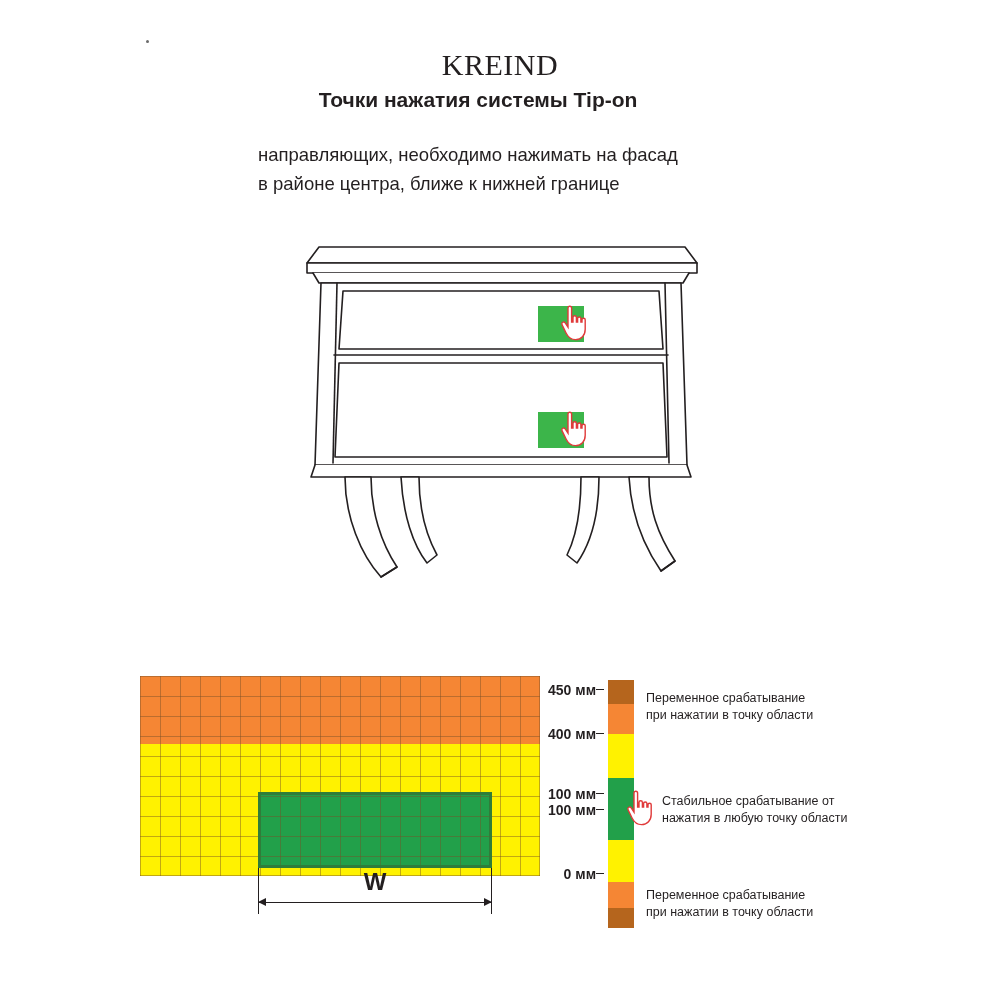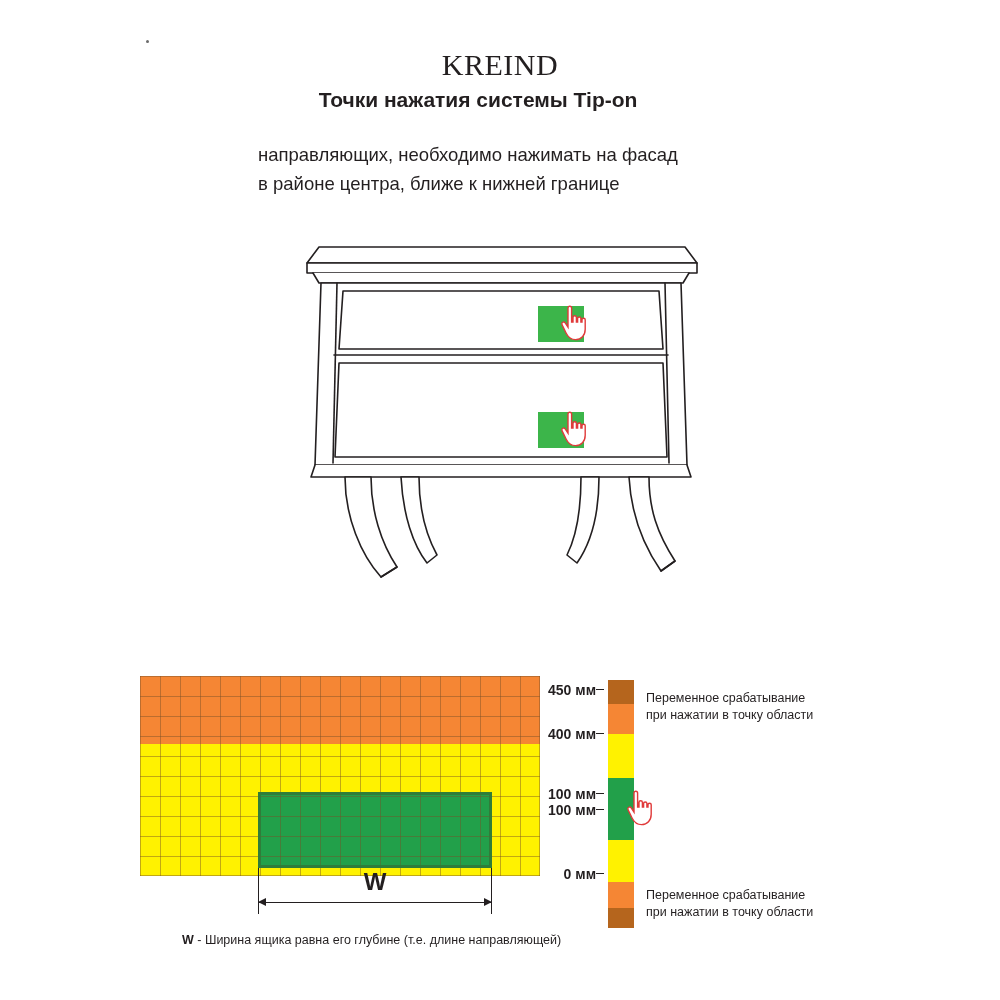--- a/index.html
+++ b/index.html
@@ -335,42 +335,43 @@
 
   <div class="wdim">
     <div class="tick l"></div>
     <div class="tick r"></div>
     <div class="arrowline"></div>
     <div class="ah l"></div>
     <div class="ah r"></div>
     <div class="wlabel">W</div>
   </div>
 
-  <div class="wnote">
-    <b>W</b><span> - Ширина ящика равна его глубине (т.е. длине направляющей)</span>
-  </div>
 
   <div class="legend">
     <div class="legend-bar">
       <div class="seg" style="top:0;   height:24px; background:#b5651d;"></div>
       <div class="seg" style="top:24px; height:30px; background:#f58634;"></div>
       <div class="seg" style="top:54px; height:44px; background:#fff200;"></div>
       <div class="seg" style="top:98px; height:62px; background:#22a04a;"></div>
       <div class="seg" style="top:160px; height:42px; background:#fff200;"></div>
       <div class="seg" style="top:202px; height:26px; background:#f58634;"></div>
       <div class="seg" style="top:228px; height:20px; background:#b5651d;"></div>
     </div>
 
     <svg class="hand2" viewBox="0 0 44 44">
       <path d="M16 6 c0-2.4 3.6-2.4 3.6 0 v14 h1.4 v-4.6 c0-2.2 3.4-2.2 3.4 0 v4.6 h1.2 v-3.4 c0-2.1 3.3-2.1 3.3 0 v3.4 h1.1 v-2.2 c0-2 3.2-2 3.2 0 v9.4 c0 6.2-4 10.4-9.6 10.4 -4.6 0-7.4-2.4-9.4-6.4 l-4.2-8.6 c-1-2 2-3.7 3.2-1.8 l2.8 4.4 Z" fill="#ffffff" stroke="#e03a3a" stroke-width="1.4"></path>
     </svg>
 
     <div class="legend-text lt1">
       <div>Переменное срабатывание</div>
       <div>при нажатии в точку области</div>
     </div>
+    <div class="legend-text lt2">
+      <div>Стабильное срабатывание от</div>
+      <div>нажатия в любую точку области</div>
+    </div>
     <div class="legend-text lt3">
       <div>Переменное срабатывание</div>
       <div>при нажатии в точку области</div>
     </div>
   </div>
 
 </div>
 
 </body></html>

